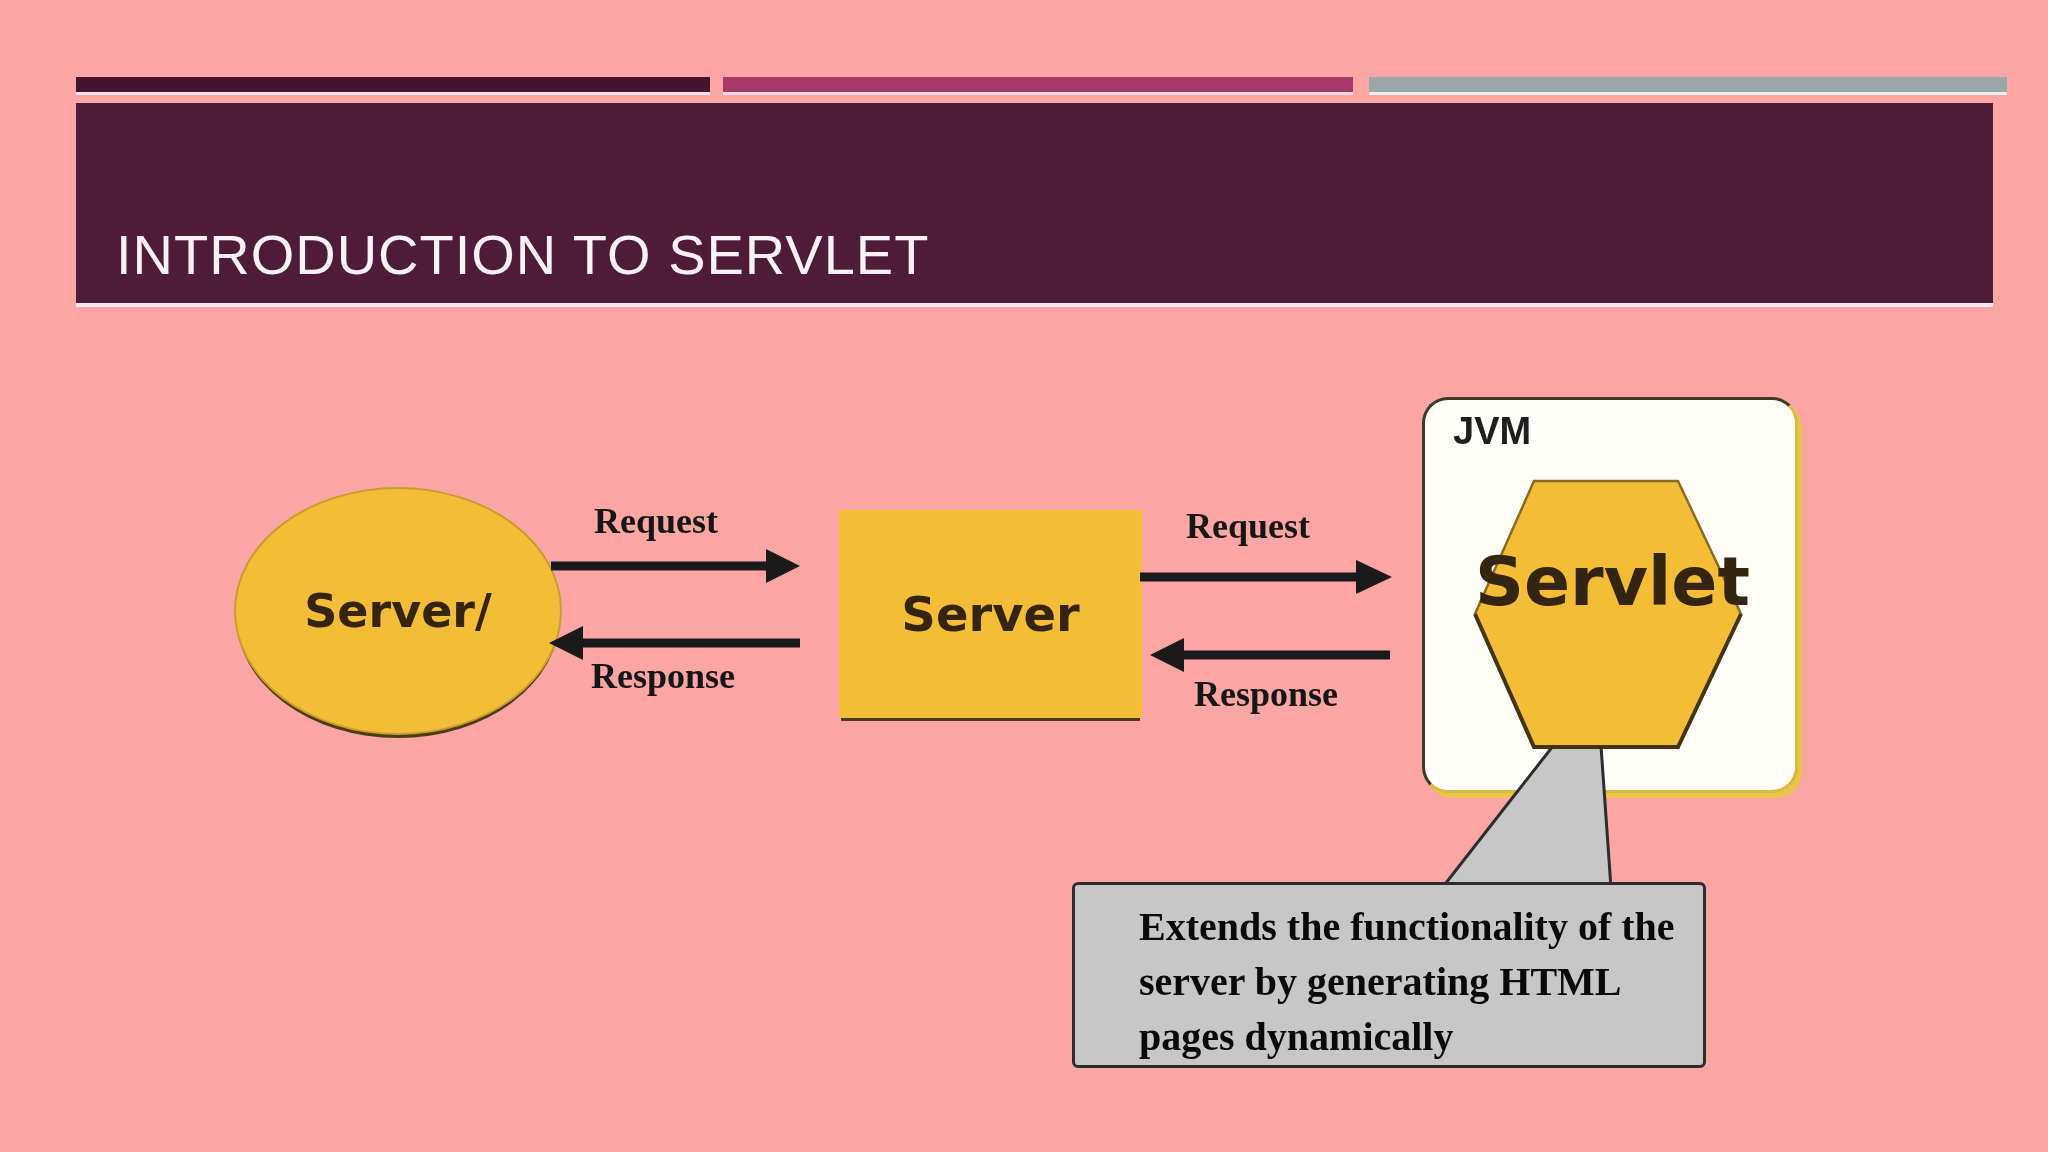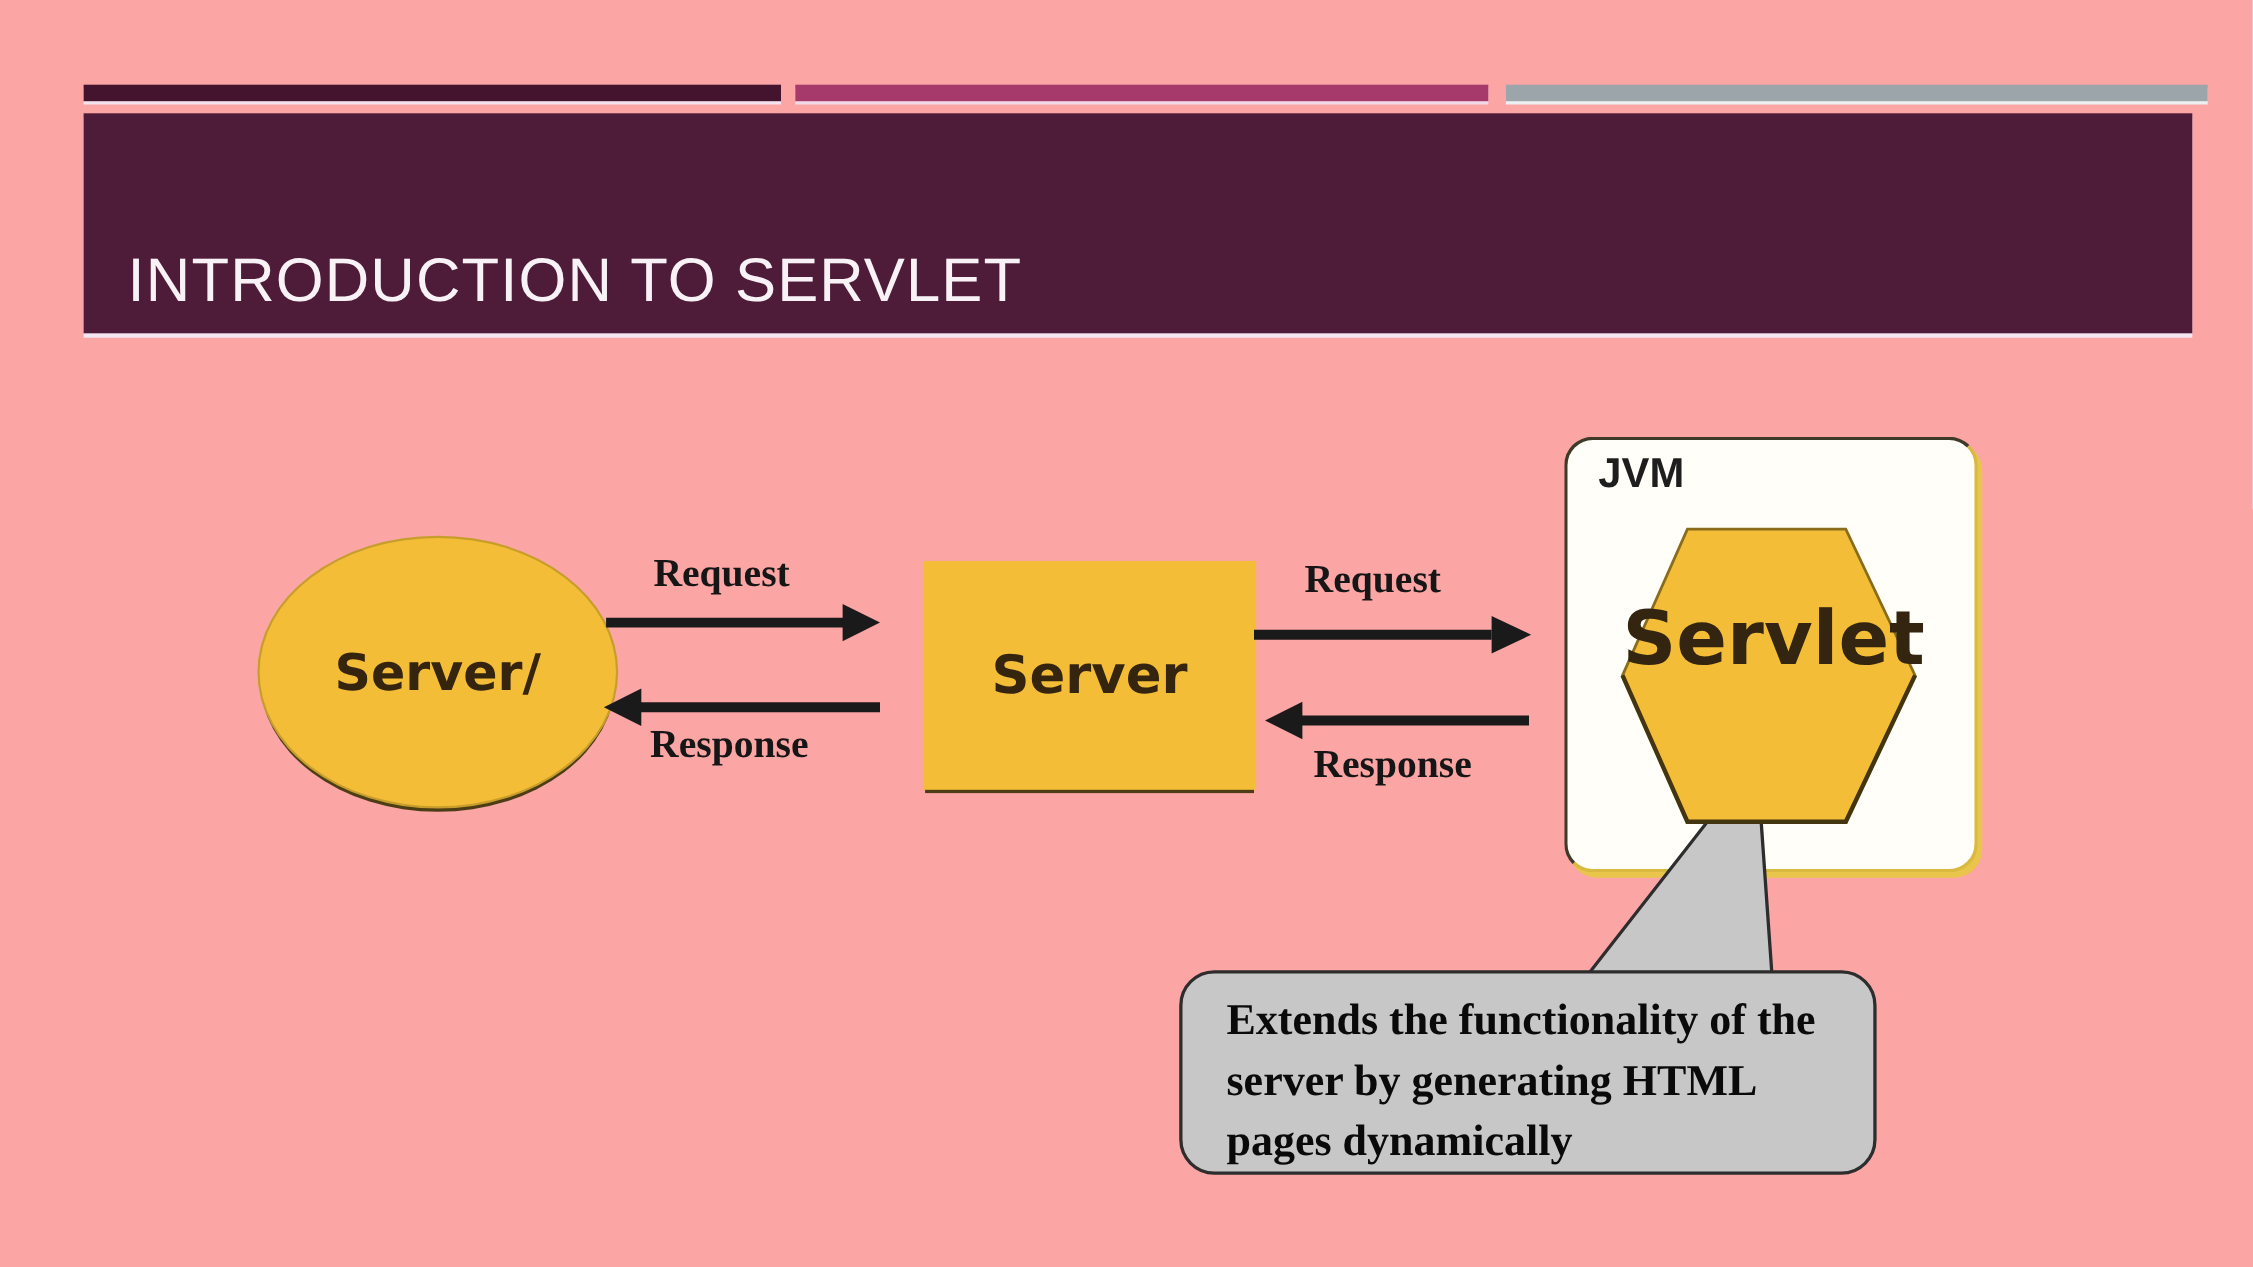--- a/index.html
+++ b/index.html
@@ -76,22 +76,22 @@
     color:#161616;font-family:Liberation Serif, serif;z-index:3;white-space:nowrap;
   }
   .flow-req-1{left:546px;top:500px;}
   .flow-resp-1{left:553px;top:655px;}
   .flow-req-2{left:1138px;top:505px;}
   .flow-resp-2{left:1156px;top:673px;}
   
   .callout{
     position:absolute;left:1072px;top:882px;width:634px;height:186px;
     background:var(--callout-gray);border:3px solid var(--callout-edge);
-    border-radius:32px;z-index:4;box-sizing:border-box;
-    padding:14px 24px 0 40px;
+    border-radius:6px;z-index:4;box-sizing:border-box;
+    padding:14px 24px 0 64px;
   }
   .callout .line{
     font-family:"Liberation Serif",serif;font-weight:bold;
     font-size:40px;line-height:55px;color:#0A0A0A;white-space:nowrap;
   }
 </style>
 </head>
 <body>
 
 <div class="slide">

